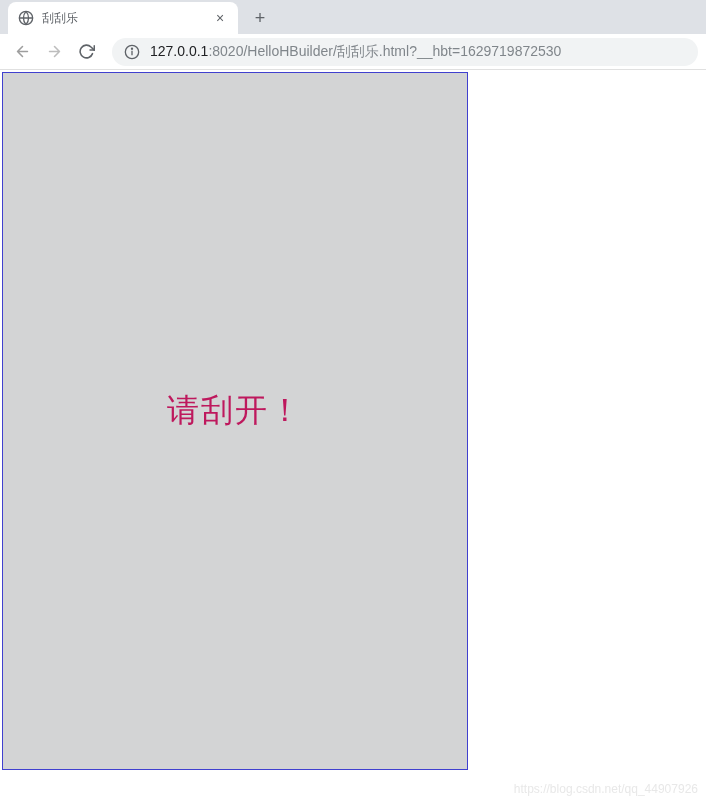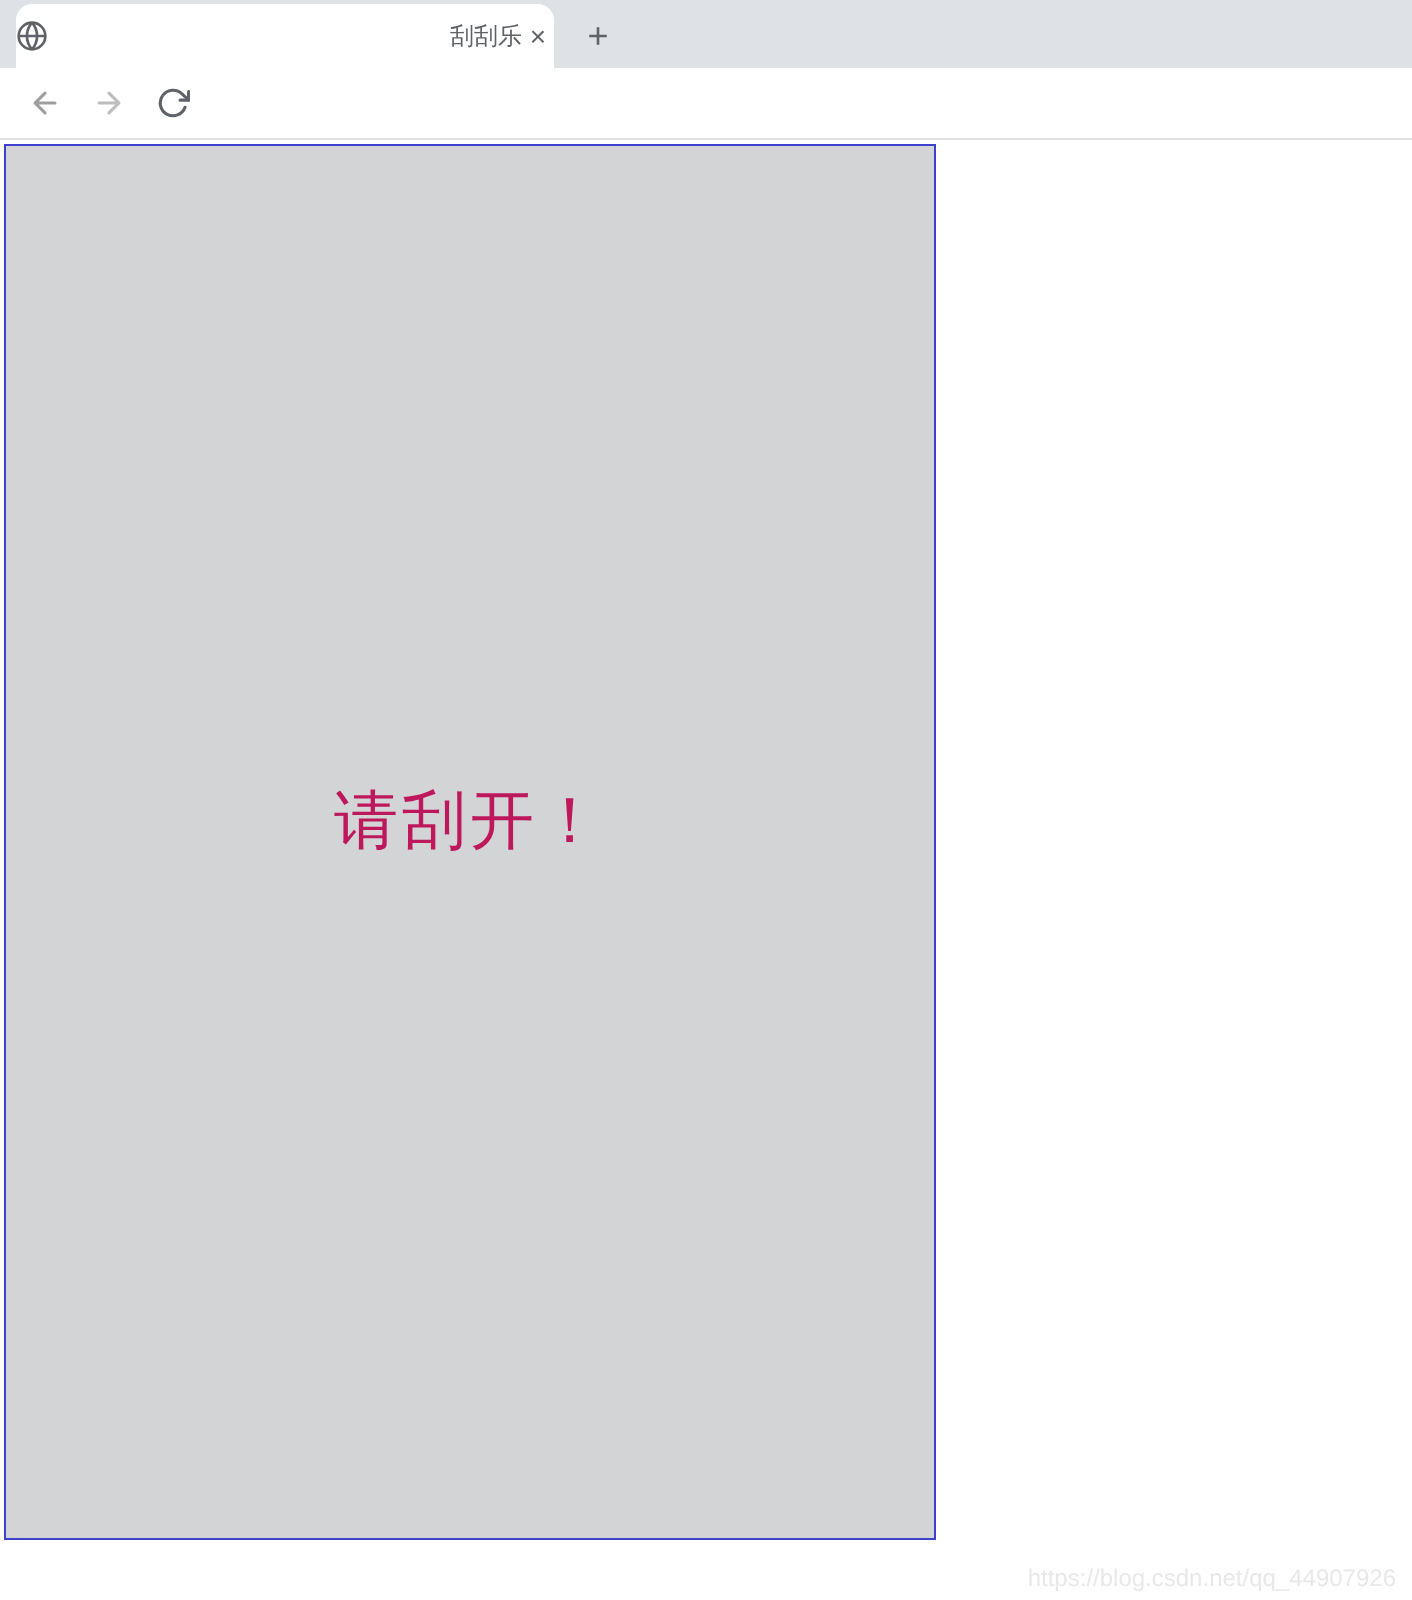--- a/index.html
+++ b/index.html
@@ -19,29 +19,28 @@
     .tab-strip {
       height: 34px;
       background: #dee1e6;
       display: flex;
       align-items: flex-end;
       padding-left: 8px;
     }
     .tab {
       background: #fff;
       height: 32px;
-      width: 269px;
+      width: 230px;
       border-radius: 8px 8px 0 0;
       display: flex;
       align-items: center;
-      padding: 0 0;
+      padding: 0 10px;
       position: relative;
       font-size: 12px;
       color: #3c4043;
-      text-align: right;
     }
     .tab-favicon {
       width: 16px;
       height: 16px;
       margin-right: 8px;
       display: flex;
       align-items: center;
       justify-content: center;
     }
     .tab-favicon svg {
@@ -191,20 +190,32 @@
     <svg viewBox="0 0 24 24" fill="none" stroke="#bdbdbd" stroke-width="2.2" stroke-linecap="round" stroke-linejoin="round">
       <path d="M5 12h14M12 5l7 7-7 7"></path>
     </svg>
   </div>
   <div class="nav-btn">
     <svg viewBox="0 0 24 24" fill="none" stroke="#5f6368" stroke-width="2.2" stroke-linecap="round" stroke-linejoin="round">
       <path d="M23 4v6h-6"></path>
       <path d="M20.49 15a9 9 0 1 1-2.12-9.36L23 10"></path>
     </svg>
   </div>
+  <div class="address-bar">
+    <span class="site-info-icon">
+      <svg viewBox="0 0 24 24" fill="none" stroke="#5f6368" stroke-width="2">
+        <circle cx="12" cy="12" r="10"></circle>
+        <line x1="12" y1="10" x2="12" y2="17"></line>
+        <circle cx="12" cy="7" r="0.8" fill="#5f6368"></circle>
+      </svg>
+    </span>
+    <span>
+      <span class="url-host">127.0.0.1</span><span class="url-rest">:8020/HelloHBuilder/刮刮乐.html?__hbt=1629719872530</span>
+    </span>
+  </div>
 </div>
 
 <div class="content">
   <div class="scratch-card">
     <div class="scratch-text">请刮开！</div>
   </div>
 </div>
 
 <div class="watermark">https://blog.csdn.net/qq_44907926</div>
 

